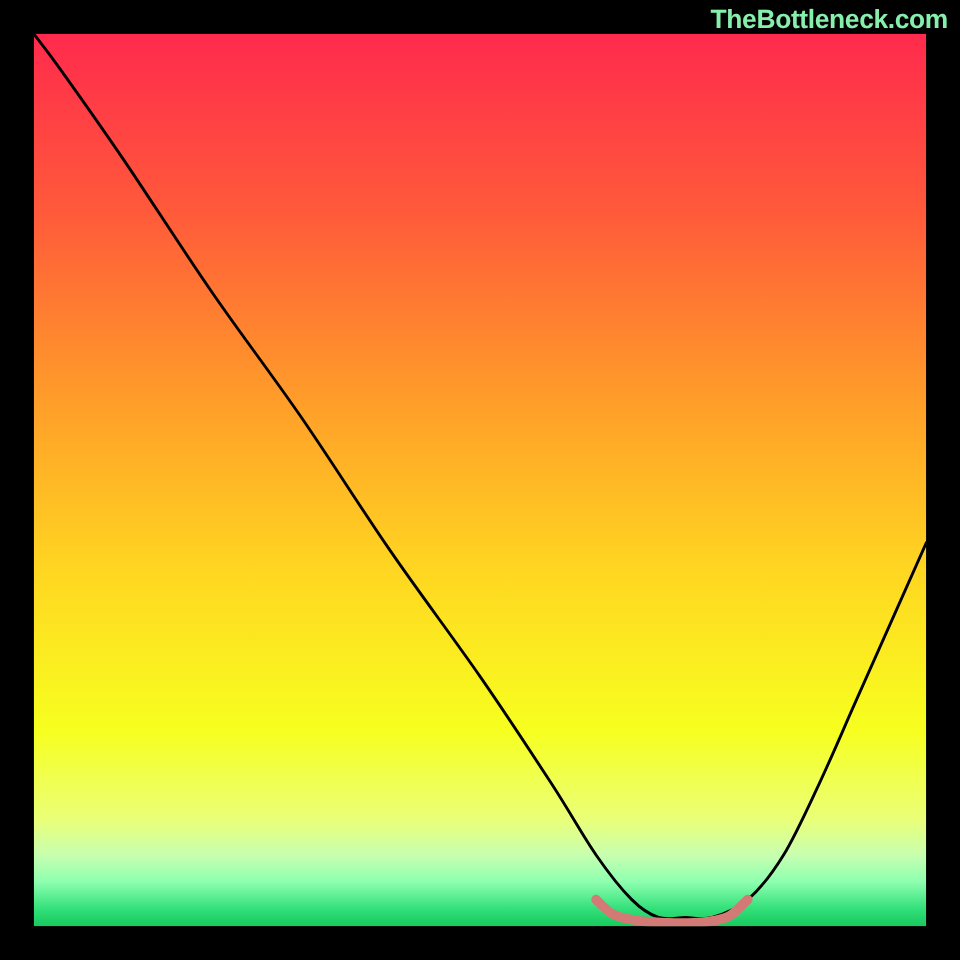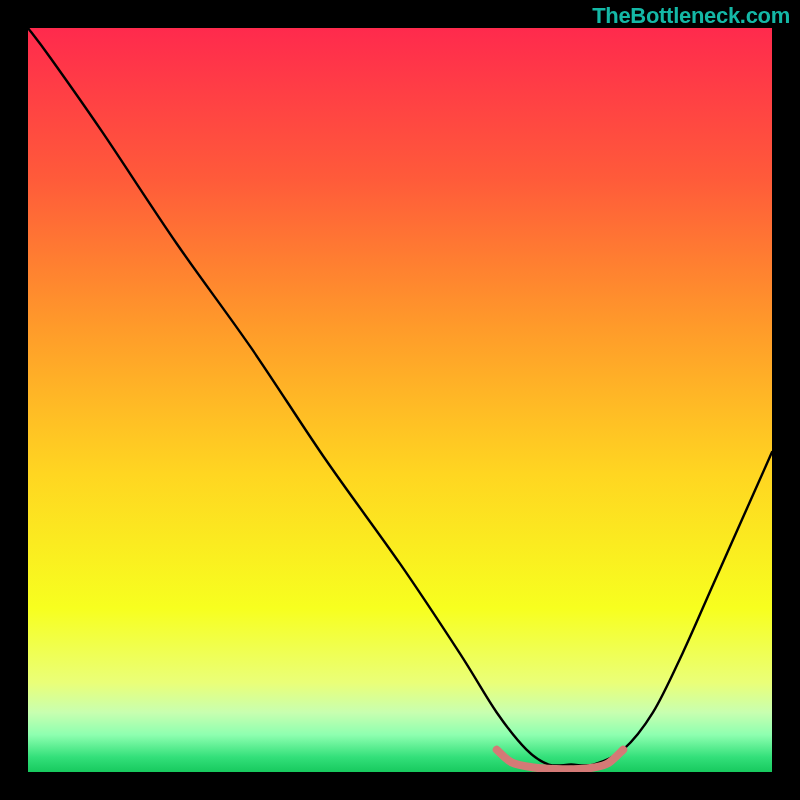--- a/index.html
+++ b/index.html
@@ -14,21 +14,21 @@
   .frame {
     position: relative;
     width: 800px;
     height: 800px;
     background: #000000;
   }
   .watermark {
     position: absolute;
     top: 3px;
     right: 10px;
-    color: #14b8a6;
+    color: #86efac;
     font-size: 22px;
     font-weight: bold;
     letter-spacing: -0.3px;
     z-index: 5;
   }
   .plot-area {
     position: absolute;
     left: 28px;
     top: 28px;
     width: 744px;

